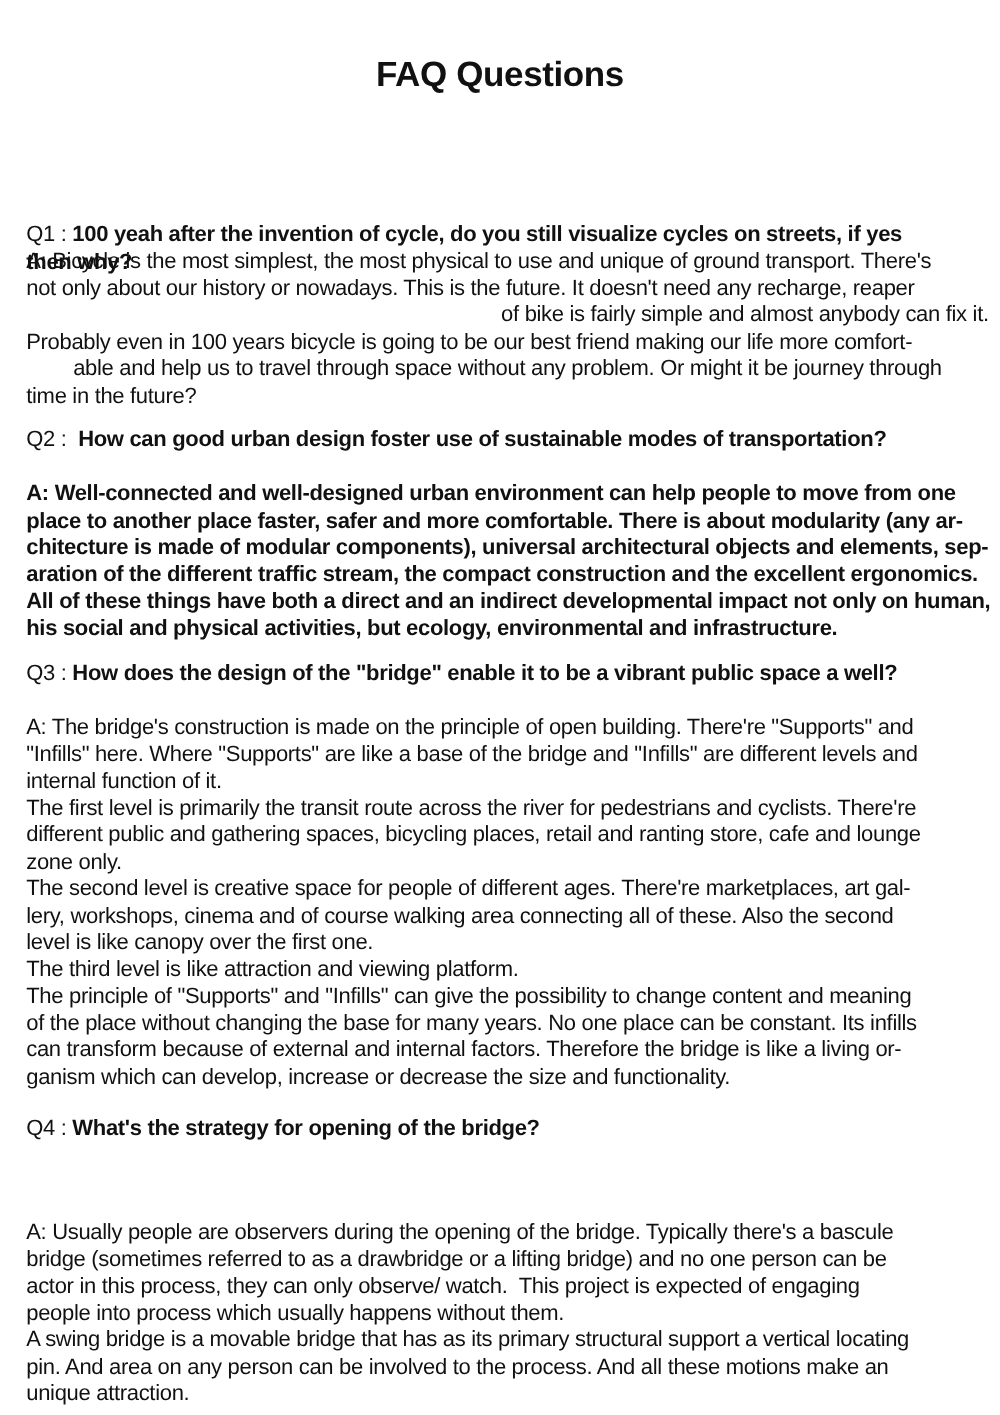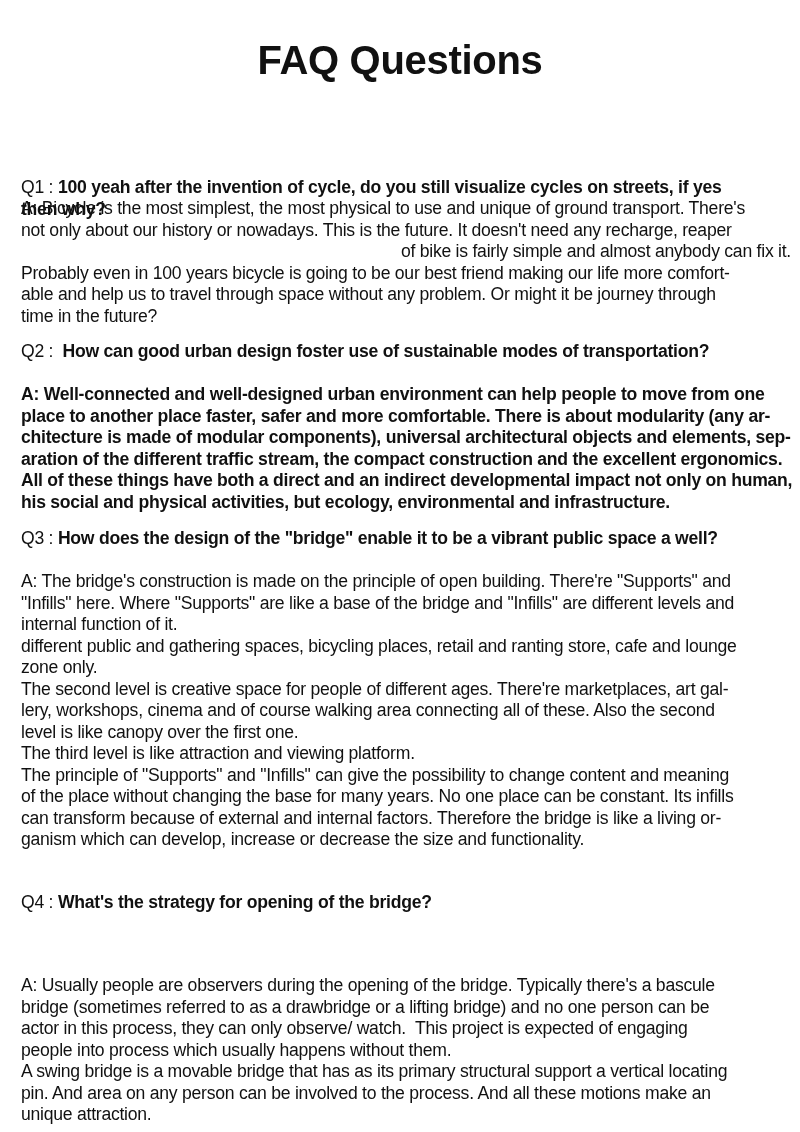--- a/index.html
+++ b/index.html
@@ -20,21 +20,21 @@
       left: 0; top: 0;
       width: 800px;
       height: 1132px;
     }
     .title {
       position: absolute;
       left: 0;
       top: 40px;
       width: 800px;
       text-align: center;
-      font-size: 40px;
+      font-size: 28px;
       font-weight: bold;
       letter-spacing: -0.3px;
       line-height: 40px;
       margin: 0;
     }
     .block {
       position: absolute;
       left: 21px;
       width: 770px;
       font-size: 17.6px;
@@ -57,21 +57,21 @@
 
   <div class="block q" style="top:133px;">
     <span class="line" style="white-space: pre; margin-top: 44px;"><span class="prefix" style="white-space: pre;">Q1 : </span><span class="qtext" style="white-space: pre;">100 yeah after the invention of cycle, do you still visualize cycles on streets, if yes</span></span>
     <span class="line cont" style="white-space: pre;">then why?</span>
   </div>
   <div class="block a" style="top:198px;">
     <span class="line" style="white-space: pre;">A: Bicycle is the most simplest, the most physical to use and unique of ground transport. There's</span>
     <span class="line" style="white-space: pre;">not only about our history or nowadays. This is the future. It doesn't need any recharge, reaper</span>
     <span class="line" style="white-space: pre; text-align: right;">of bike is fairly simple and almost anybody can fix it.</span>
     <span class="line" style="white-space: pre;">Probably even in 100 years bicycle is going to be our best friend making our life more comfort-</span>
-    <span class="line" style="white-space: pre;">able and help us to travel through space without any problem. Or might it be journey through</span>
+    <span class="line" style="white-space: pre; text-align: center;">able and help us to travel through space without any problem. Or might it be journey through</span>
     <span class="line" style="white-space: pre;">time in the future?</span>
   </div>
 
   <div class="block q" style="top:341px;">
     <span class="line" style="white-space: pre;"><span class="prefix" style="white-space: pre;">Q2 :  </span><span class="qtext" style="white-space: pre;">How can good urban design foster use of sustainable modes of transportation?</span></span>
   </div>
   <div class="block a" style="top:384px;font-weight:bold;">
     <span class="line" style="white-space: pre;">A: Well-connected and well-designed urban environment can help people to move from one</span>
     <span class="line" style="white-space: pre;">place to another place faster, safer and more comfortable. There is about modularity (any ar-</span>
     <span class="line" style="white-space: pre;">chitecture is made of modular components), universal architectural objects and elements, sep-</span>
@@ -80,20 +80,21 @@
     <span class="line" style="white-space: pre;">his social and physical activities, but ecology, environmental and infrastructure.</span>
   </div>
 
   <div class="block q" style="top:528px;">
     <span class="line" style="white-space: pre;"><span class="prefix" style="white-space: pre;">Q3 : </span><span class="qtext" style="white-space: pre;">How does the design of the "bridge" enable it to be a vibrant public space a well?</span></span>
   </div>
   <div class="block a" style="top:571px;">
     <span class="line" style="white-space: pre;">A: The bridge's construction is made on the principle of open building. There're "Supports" and</span>
     <span class="line" style="white-space: pre;">"Infills" here. Where "Supports" are like a base of the bridge and "Infills" are different levels and</span>
     <span class="line" style="white-space: pre;">internal function of it.</span>
+    <span class="line" style="white-space: pre;">The first level is primarily the transit route across the river for pedestrians and cyclists. There're</span>
     <span class="line" style="white-space: pre;">different public and gathering spaces, bicycling places, retail and ranting store, cafe and lounge</span>
     <span class="line" style="white-space: pre;">zone only.</span>
     <span class="line" style="white-space: pre;">The second level is creative space for people of different ages. There're marketplaces, art gal-</span>
     <span class="line" style="white-space: pre;">lery, workshops, cinema and of course walking area connecting all of these. Also the second</span>
     <span class="line" style="white-space: pre;">level is like canopy over the first one.</span>
     <span class="line" style="white-space: pre;">The third level is like attraction and viewing platform.</span>
     <span class="line" style="white-space: pre;">The principle of "Supports" and "Infills" can give the possibility to change content and meaning</span>
     <span class="line" style="white-space: pre;">of the place without changing the base for many years. No one place can be constant. Its infills</span>
     <span class="line" style="white-space: pre;">can transform because of external and internal factors. Therefore the bridge is like a living or-</span>
     <span class="line" style="white-space: pre;">ganism which can develop, increase or decrease the size and functionality.</span>

